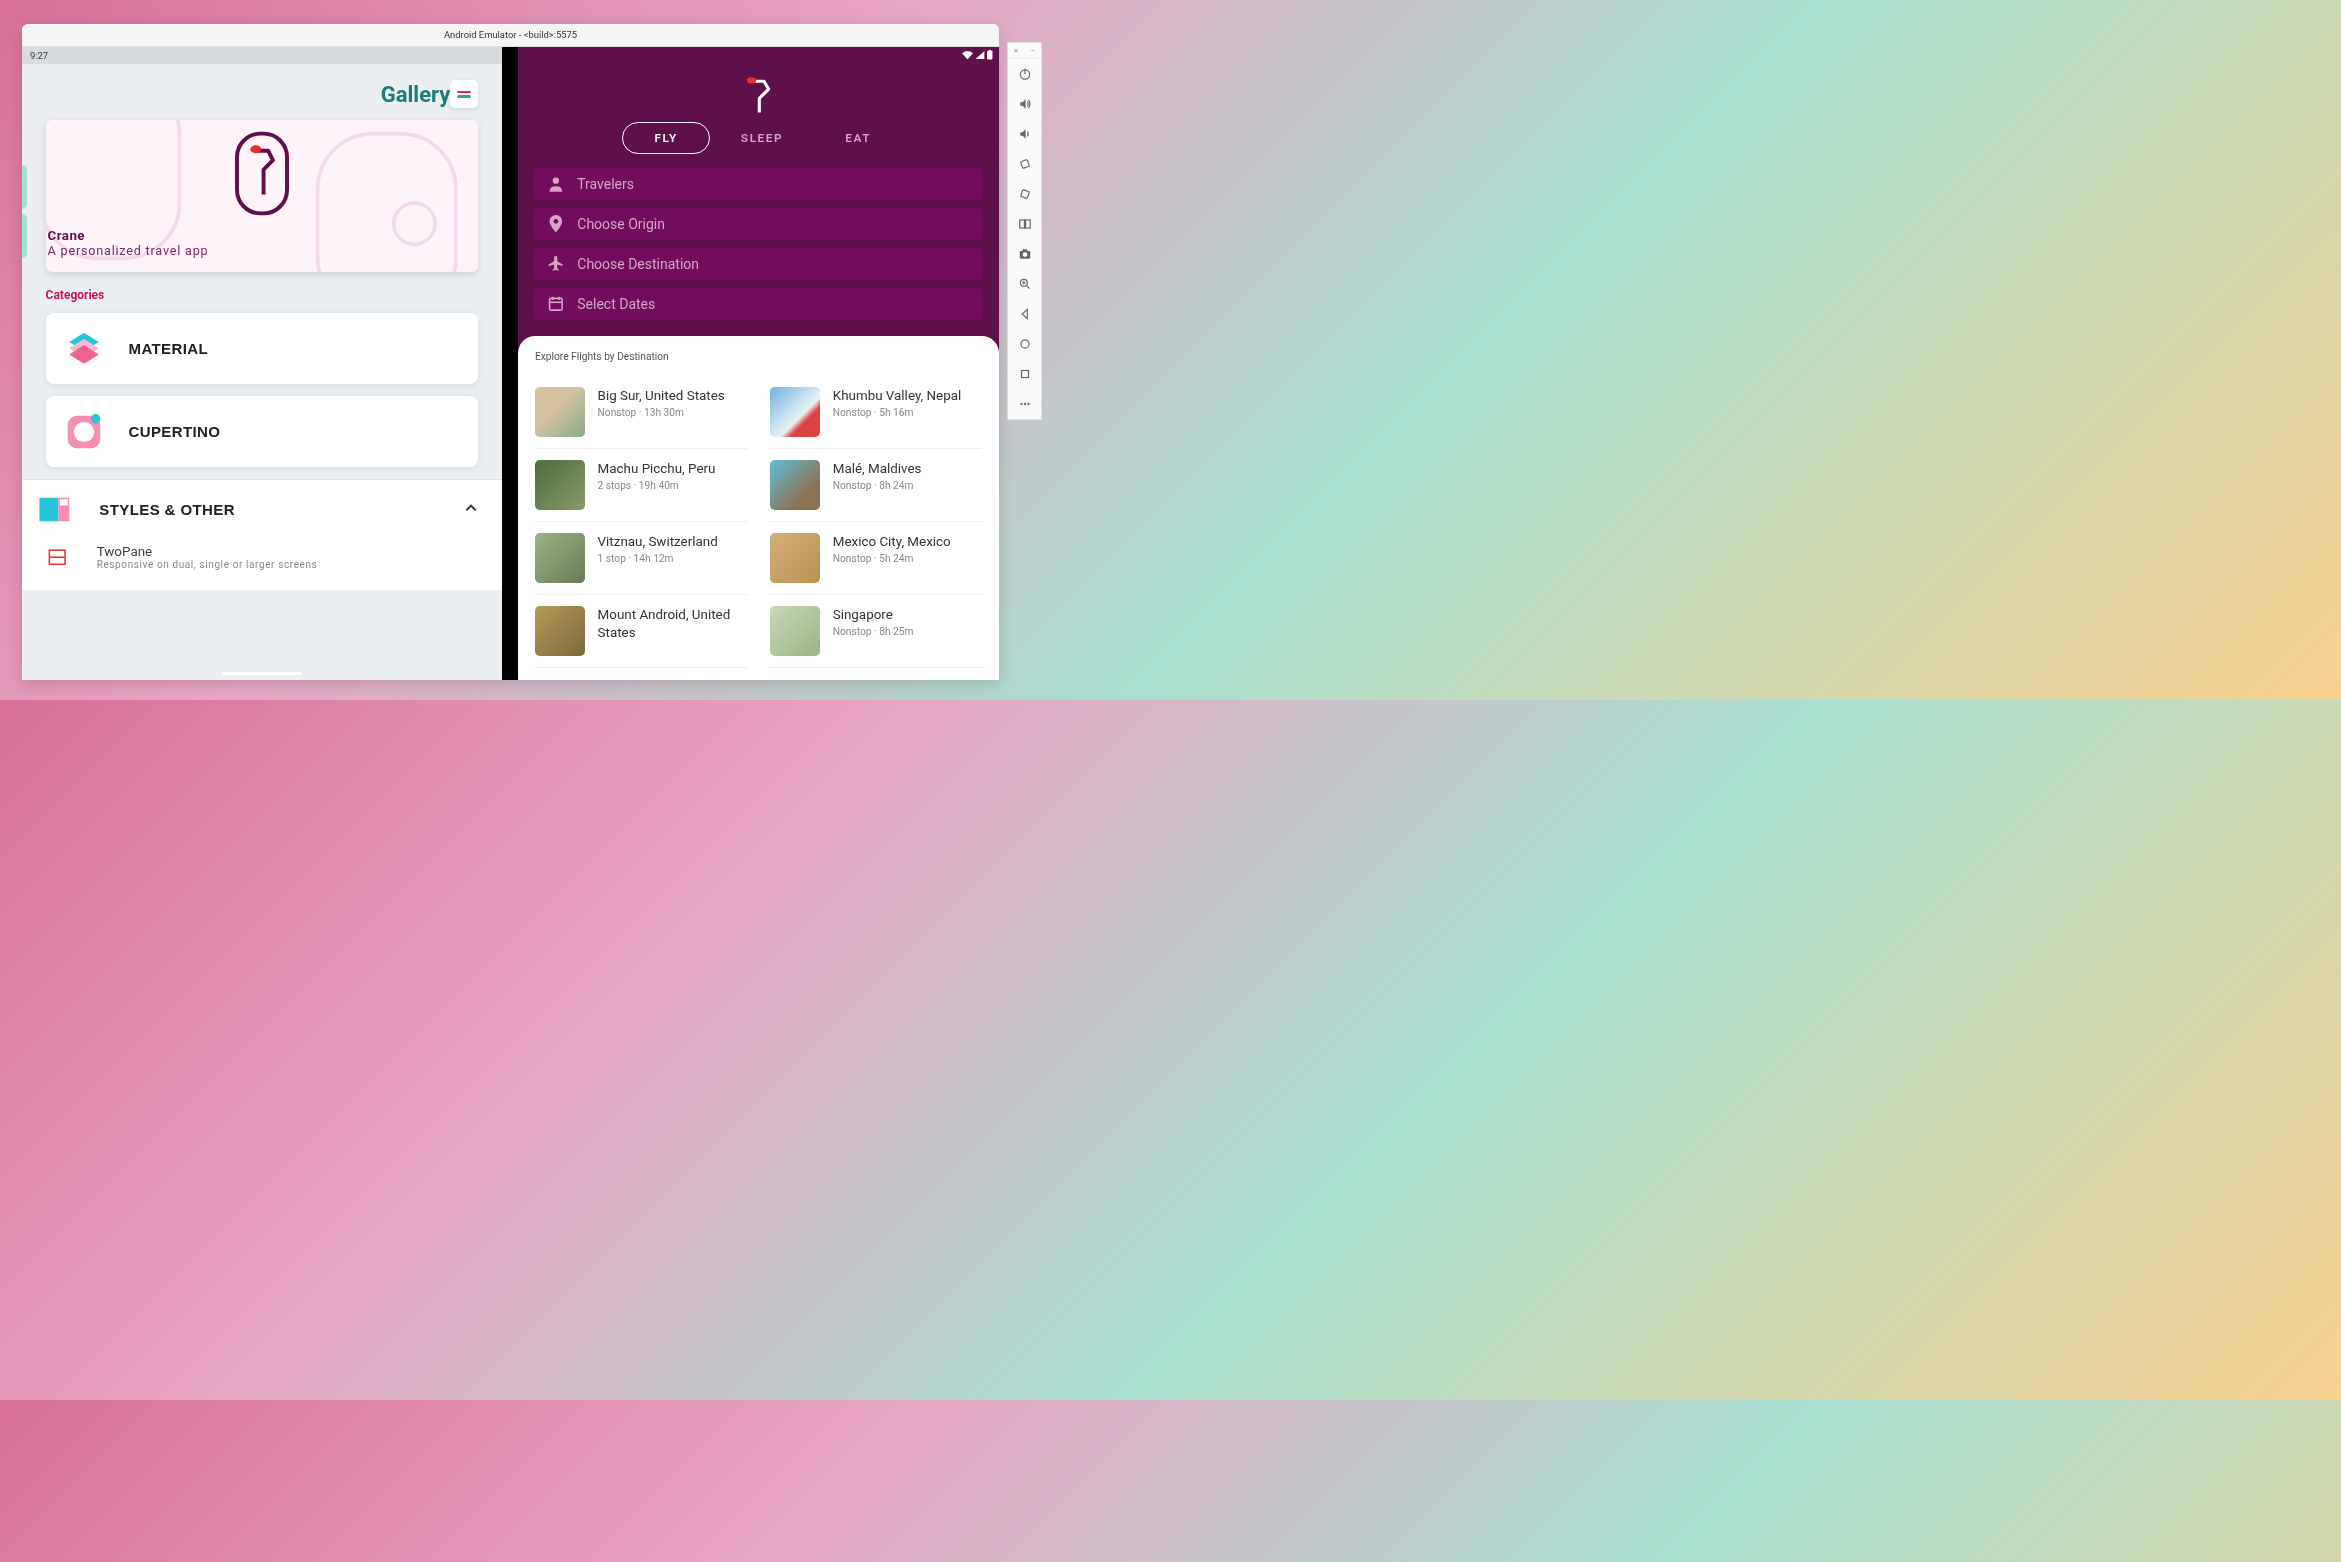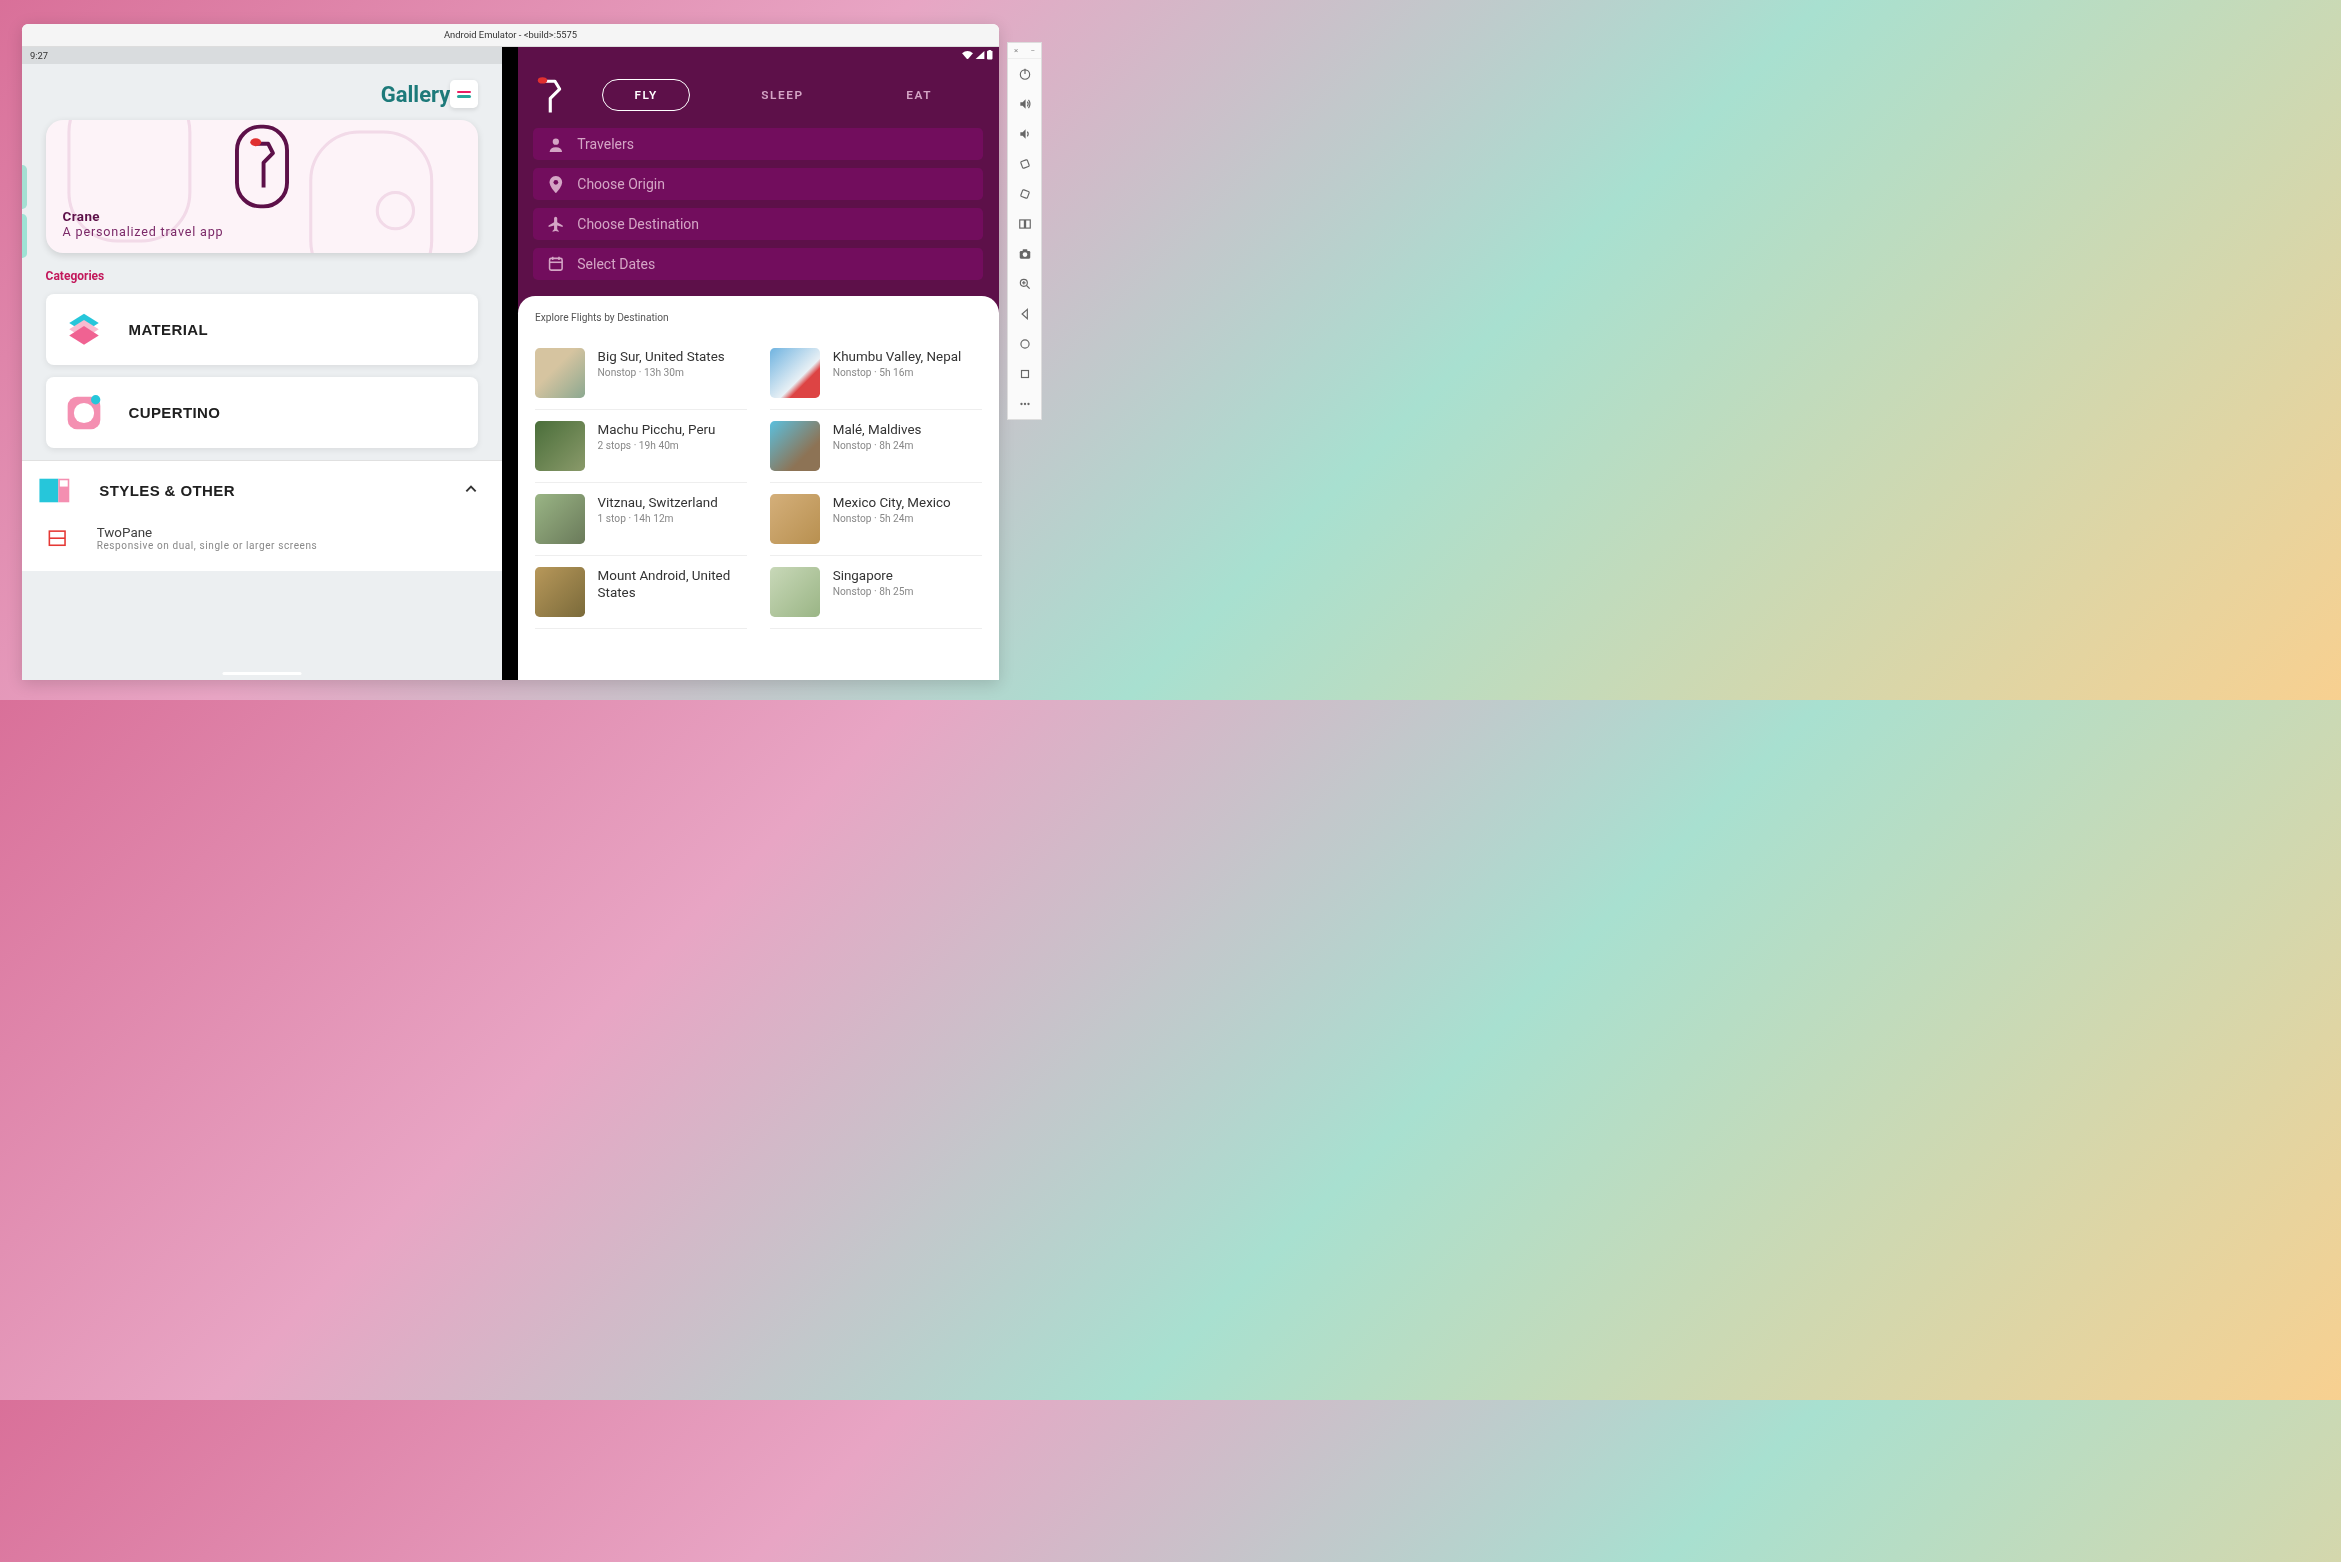--- a/index.html
+++ b/index.html
@@ -93,30 +93,30 @@
   position: absolute;
   left: 0;
   top: 118px;
 }
 .edge-tab { width: 4.7px; height: 44px; border-radius: 0 4.7px 4.7px 0; margin-bottom: 4.7px; }
 .edge-tab.e1 { background: #a5e0d3; }
 .edge-tab.e2 { background: #9ee3d5; }
 
 .crane-card {
   margin: 0 23.6px 15.7px 23.6px;
-  height: 133px;
+  height: 152px;
   background: #fdf3f8;
-  border-radius: 17px;
+  border-radius: 6px;
   box-shadow: 0 2.4px 7.9px rgba(0,0,0,0.12);
   position: relative;
   overflow: hidden;
   display: flex;
   flex-direction: column;
   justify-content: flex-end;
-  padding: 14px 17px;
+  padding: 14px 2px;
 }
 
 .crane-card .bg-circles {
   position: absolute; inset: 0; opacity: 0.4;
 }
 .crane-card .bg-circles svg { width: 100%; height: 100%; }
 
 .crane-logo {
   position: absolute;
   left: 50%;
@@ -210,20 +210,21 @@
   padding: 0 6.3px;
   gap: 2.4px;
 }
 .crane-status-bar .stat-icon { color: #fff; font-size: 8.6px; }
 
 .crane-tabs {
   display: flex;
   align-items: center;
   padding: 11px 15.7px 14px 15.7px;
   gap: 7.9px;
+  flex-direction: column;
 }
 
 .crane-bird-icon { width: 33px; height: 39px; }
 
 .tab-group { flex: 1; display: flex; justify-content: space-around; align-items: center; padding-left: 7.9px;}
 
 .tab {
   color: #d4a5c5;
   font-size: 11.8px;
   font-weight: 600;

